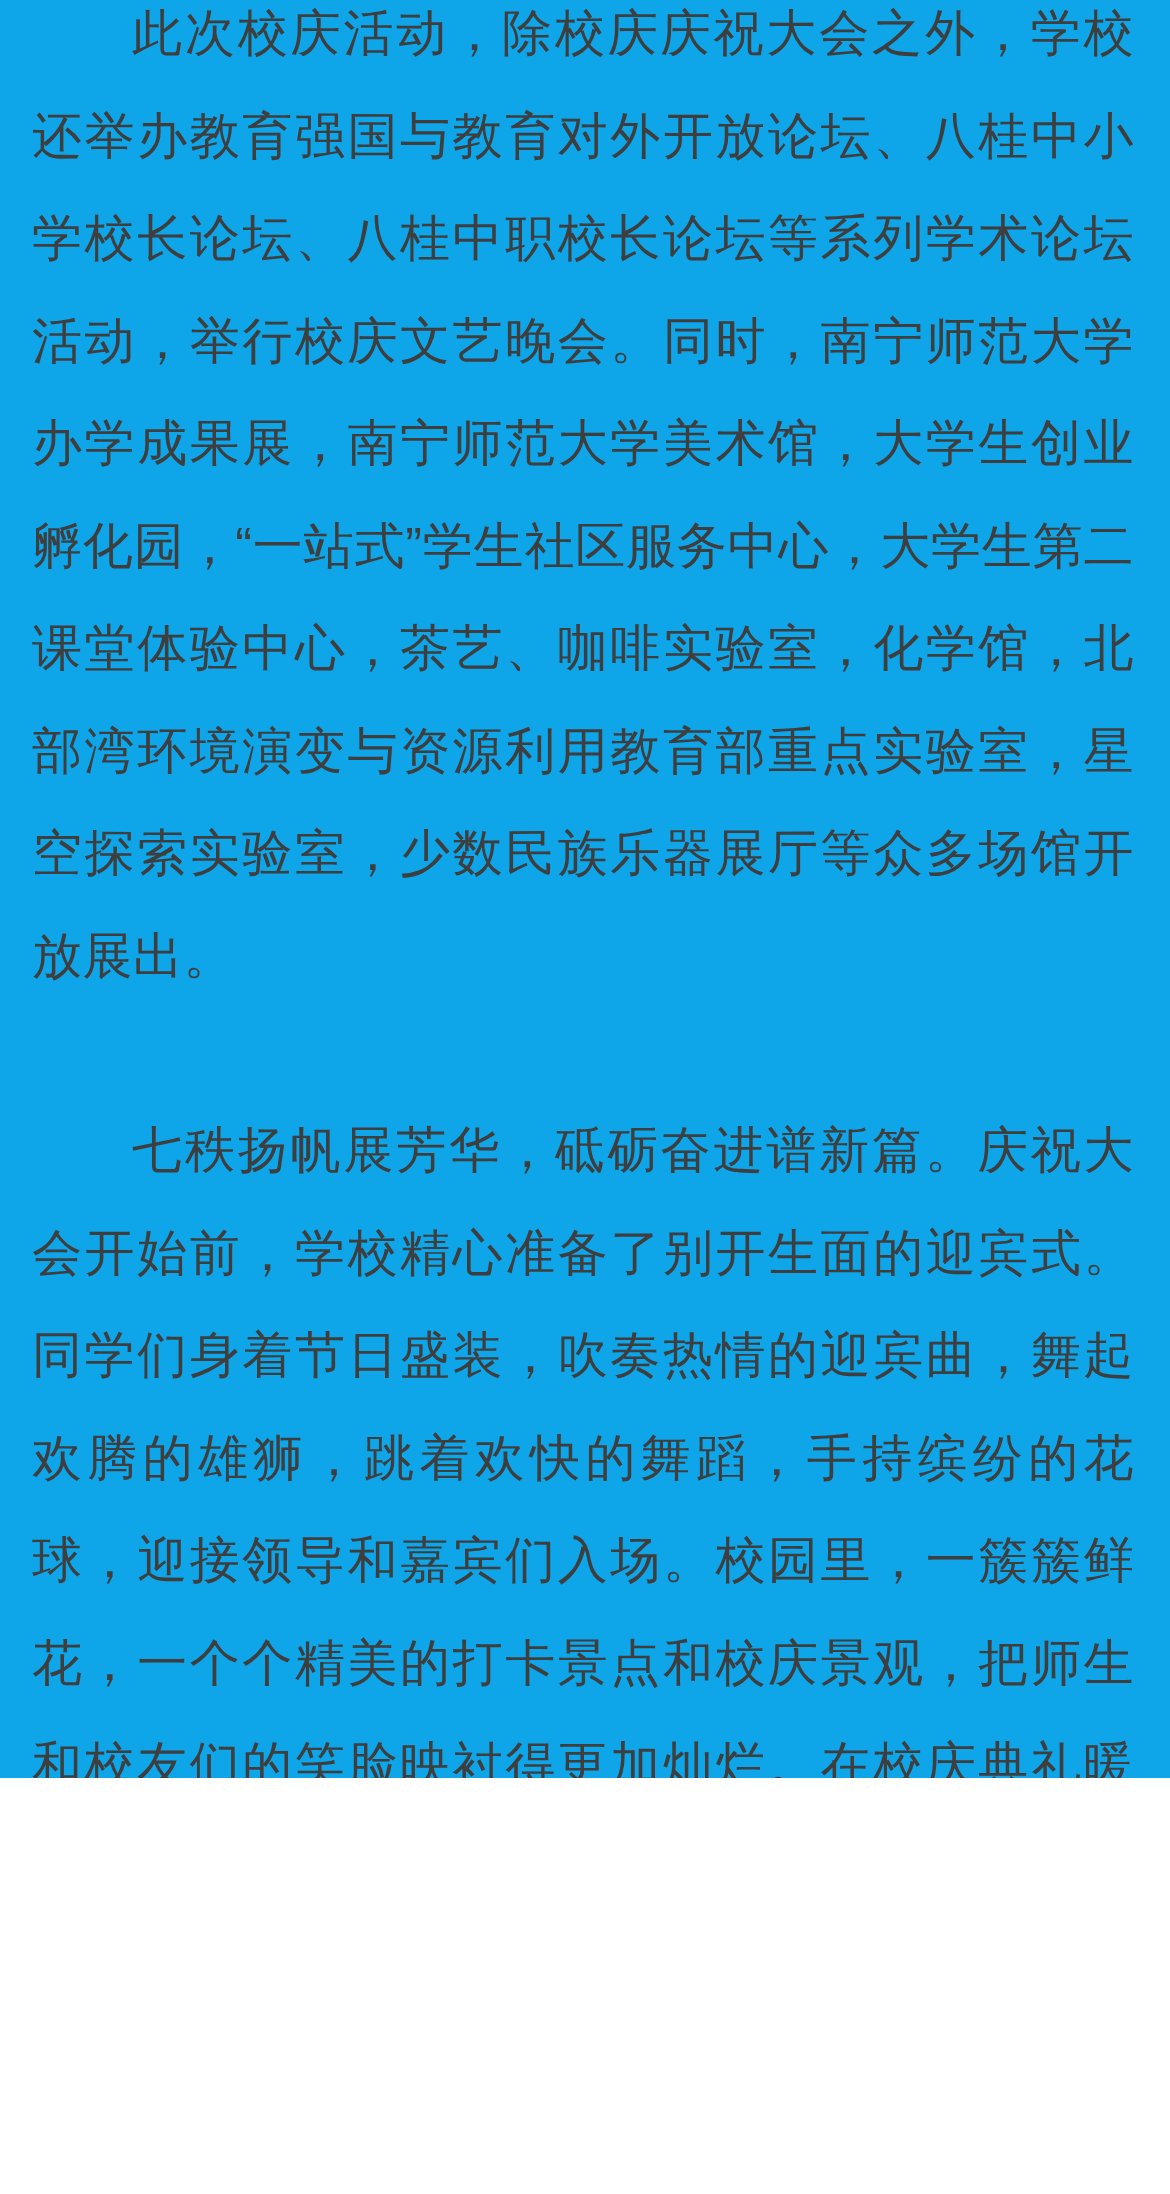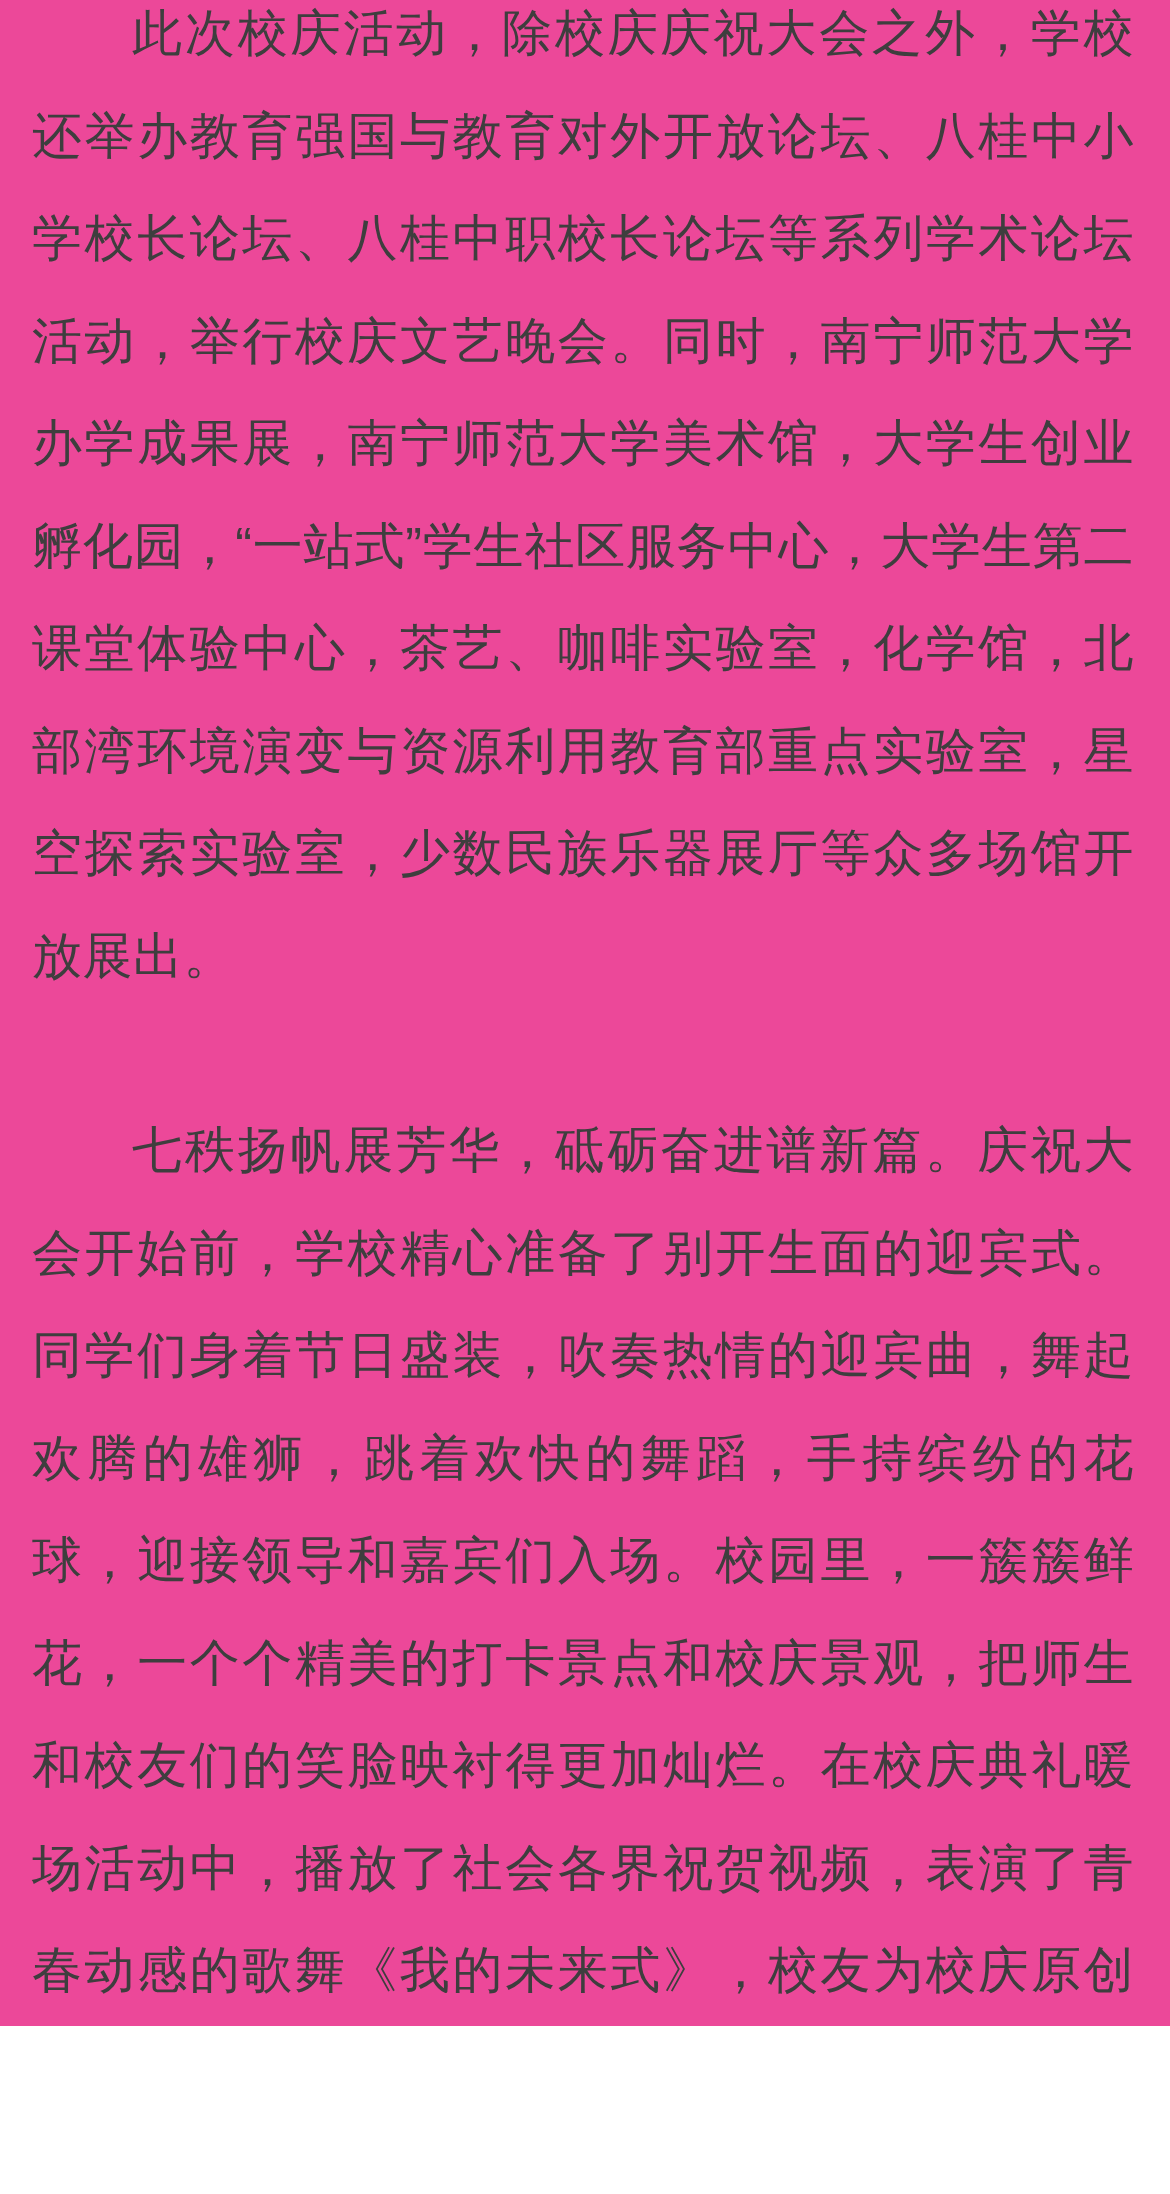--- a/index.html
+++ b/index.html
@@ -4,23 +4,23 @@
 <style>
   * { margin: 0; padding: 0; box-sizing: border-box; }
   html, body {
     width: 1170px;
     height: 2194px;
     overflow: hidden;
     background: #ffffff;
   }
   .page {
     width: 1170px;
-    height: 2026px;
+    height: 1778px;
     overflow: hidden;
-    background: #ec4899;
+    background: #0ea5e9;
   }
   .article {
     margin-top: -18px;
     padding: 0 36px 0 32px;
     font-family: "Liberation Sans", "DejaVu Sans", sans-serif;
     font-weight: 300;
     font-size: 50px;
     line-height: 102.5px;
     color: #3e3e3e;
     text-align: justify;

